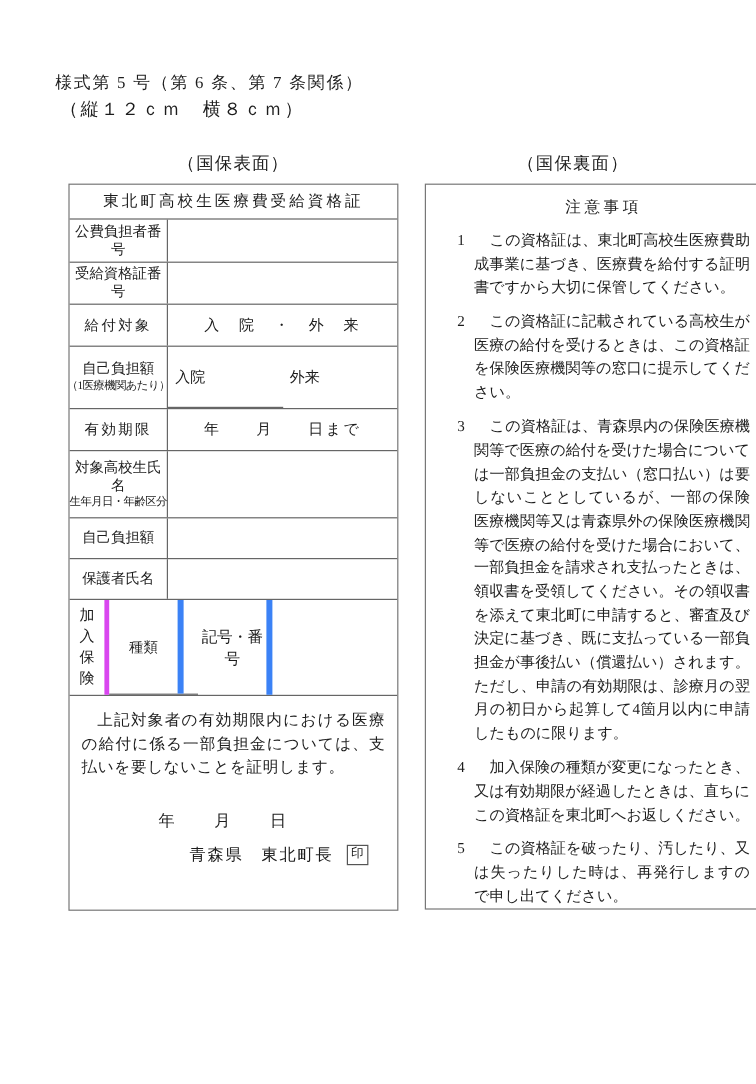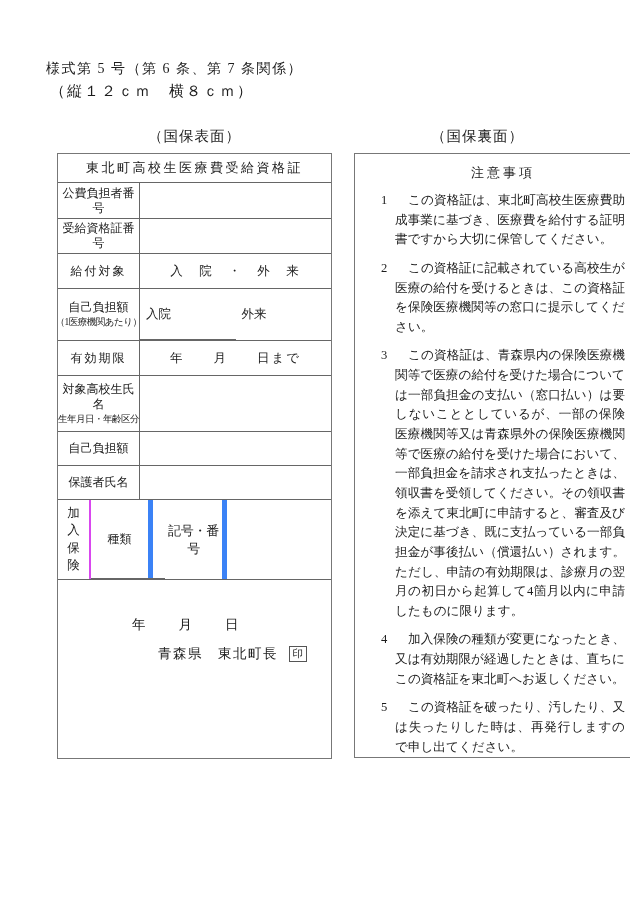--- a/index.html
+++ b/index.html
@@ -29,21 +29,21 @@
   }
   .lbl.sp { letter-spacing:2px; }
   .val { flex:1; display:flex; align-items:center; font-size:12.5px; padding:0 6px; }
   .val.center { justify-content:center; letter-spacing:2px; }
   .sub-note { font-size:9.5px; letter-spacing:-0.5px; white-space:nowrap; margin-top:2px; }
   .stack { flex:1; display:flex; flex-direction:row; }
   .stack > .s-row { flex:1; display:flex; align-items:center; padding:0 6px;
                     font-size:12.5px; border-bottom:1px solid #666; }
   .stack > .s-row:last-child { border-bottom:none; }
   .vert-lbl {
-    width:33px; flex:0 0 33px; border-right:2px solid #d946ef;
+    width:33px; flex:0 0 33px; border-right:4px solid #d946ef;
     display:flex; align-items:center; justify-content:center;
   }
   .vert-lbl span { width:13px; font-size:12.5px; line-height:1.4; word-break:break-all;
                    text-align:center; display:block; }
   .sub-lbl { width:62px; flex:0 0 62px; border-right:5px solid #3b82f6;
              display:flex; align-items:center; justify-content:center;
              font-size:12px; text-align:center; }
   .sub-lbl.small { font-size:13px; letter-spacing:-0.3px; }
   .bottom-cell { flex:1 1 auto; padding:10px 10px 0 10px; font-size:13px; display:block; }
   .statement { line-height:1.5; text-indent:1em; text-align:justify; letter-spacing:0.5px; }
@@ -142,20 +142,21 @@
           <div class="val"></div>
         </div>
         <div class="s-row" style="padding:0;">
           <div class="sub-lbl small" style="height:100%;">記号・番号</div>
           <div class="val"></div>
         </div>
       </div>
     </div>
 
     <div class="row bottom-cell">
+      <div class="statement">上記対象者の有効期限内における医療の給付に係る一部負担金については、支払いを要しないことを証明します。</div>
       <div class="date-line">年　　月　　日</div>
       <div class="issuer-line">
         <span>青森県　東北町長</span>
         <span class="seal-box">印</span>
       </div>
     </div>
   </div>
 
   <div class="card back-card">
     <div class="notes-title">注意事項</div>

